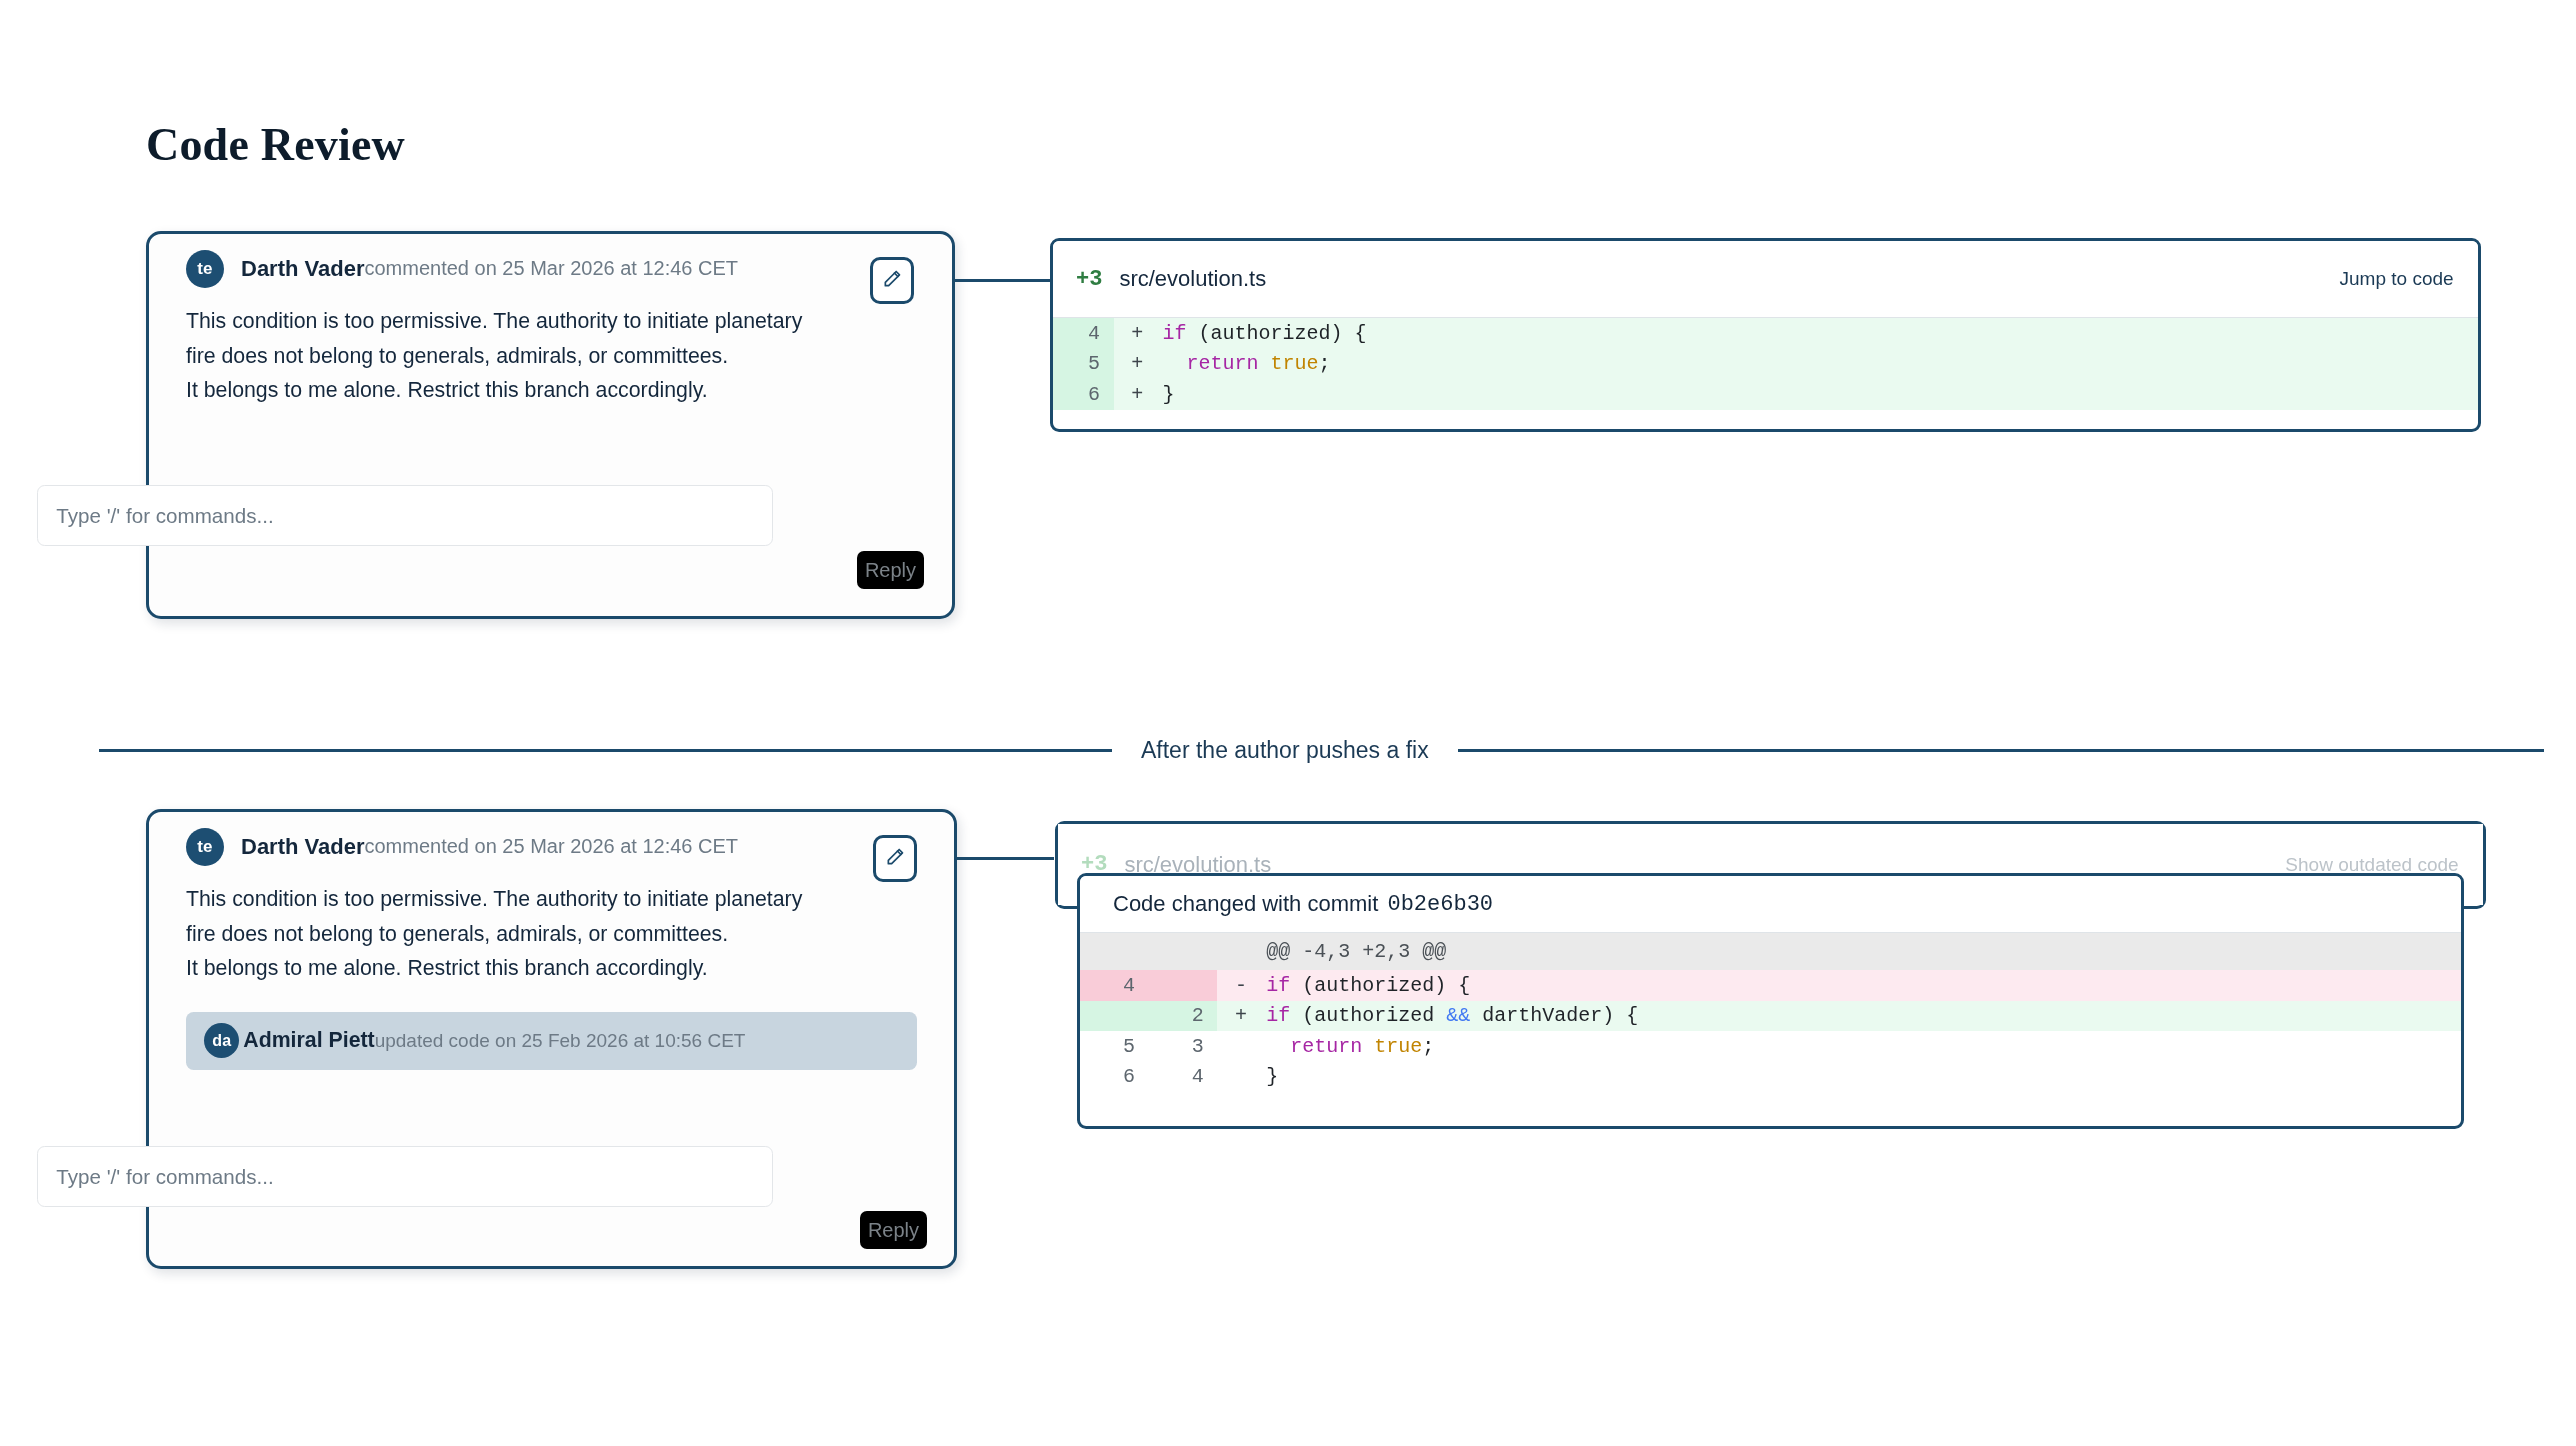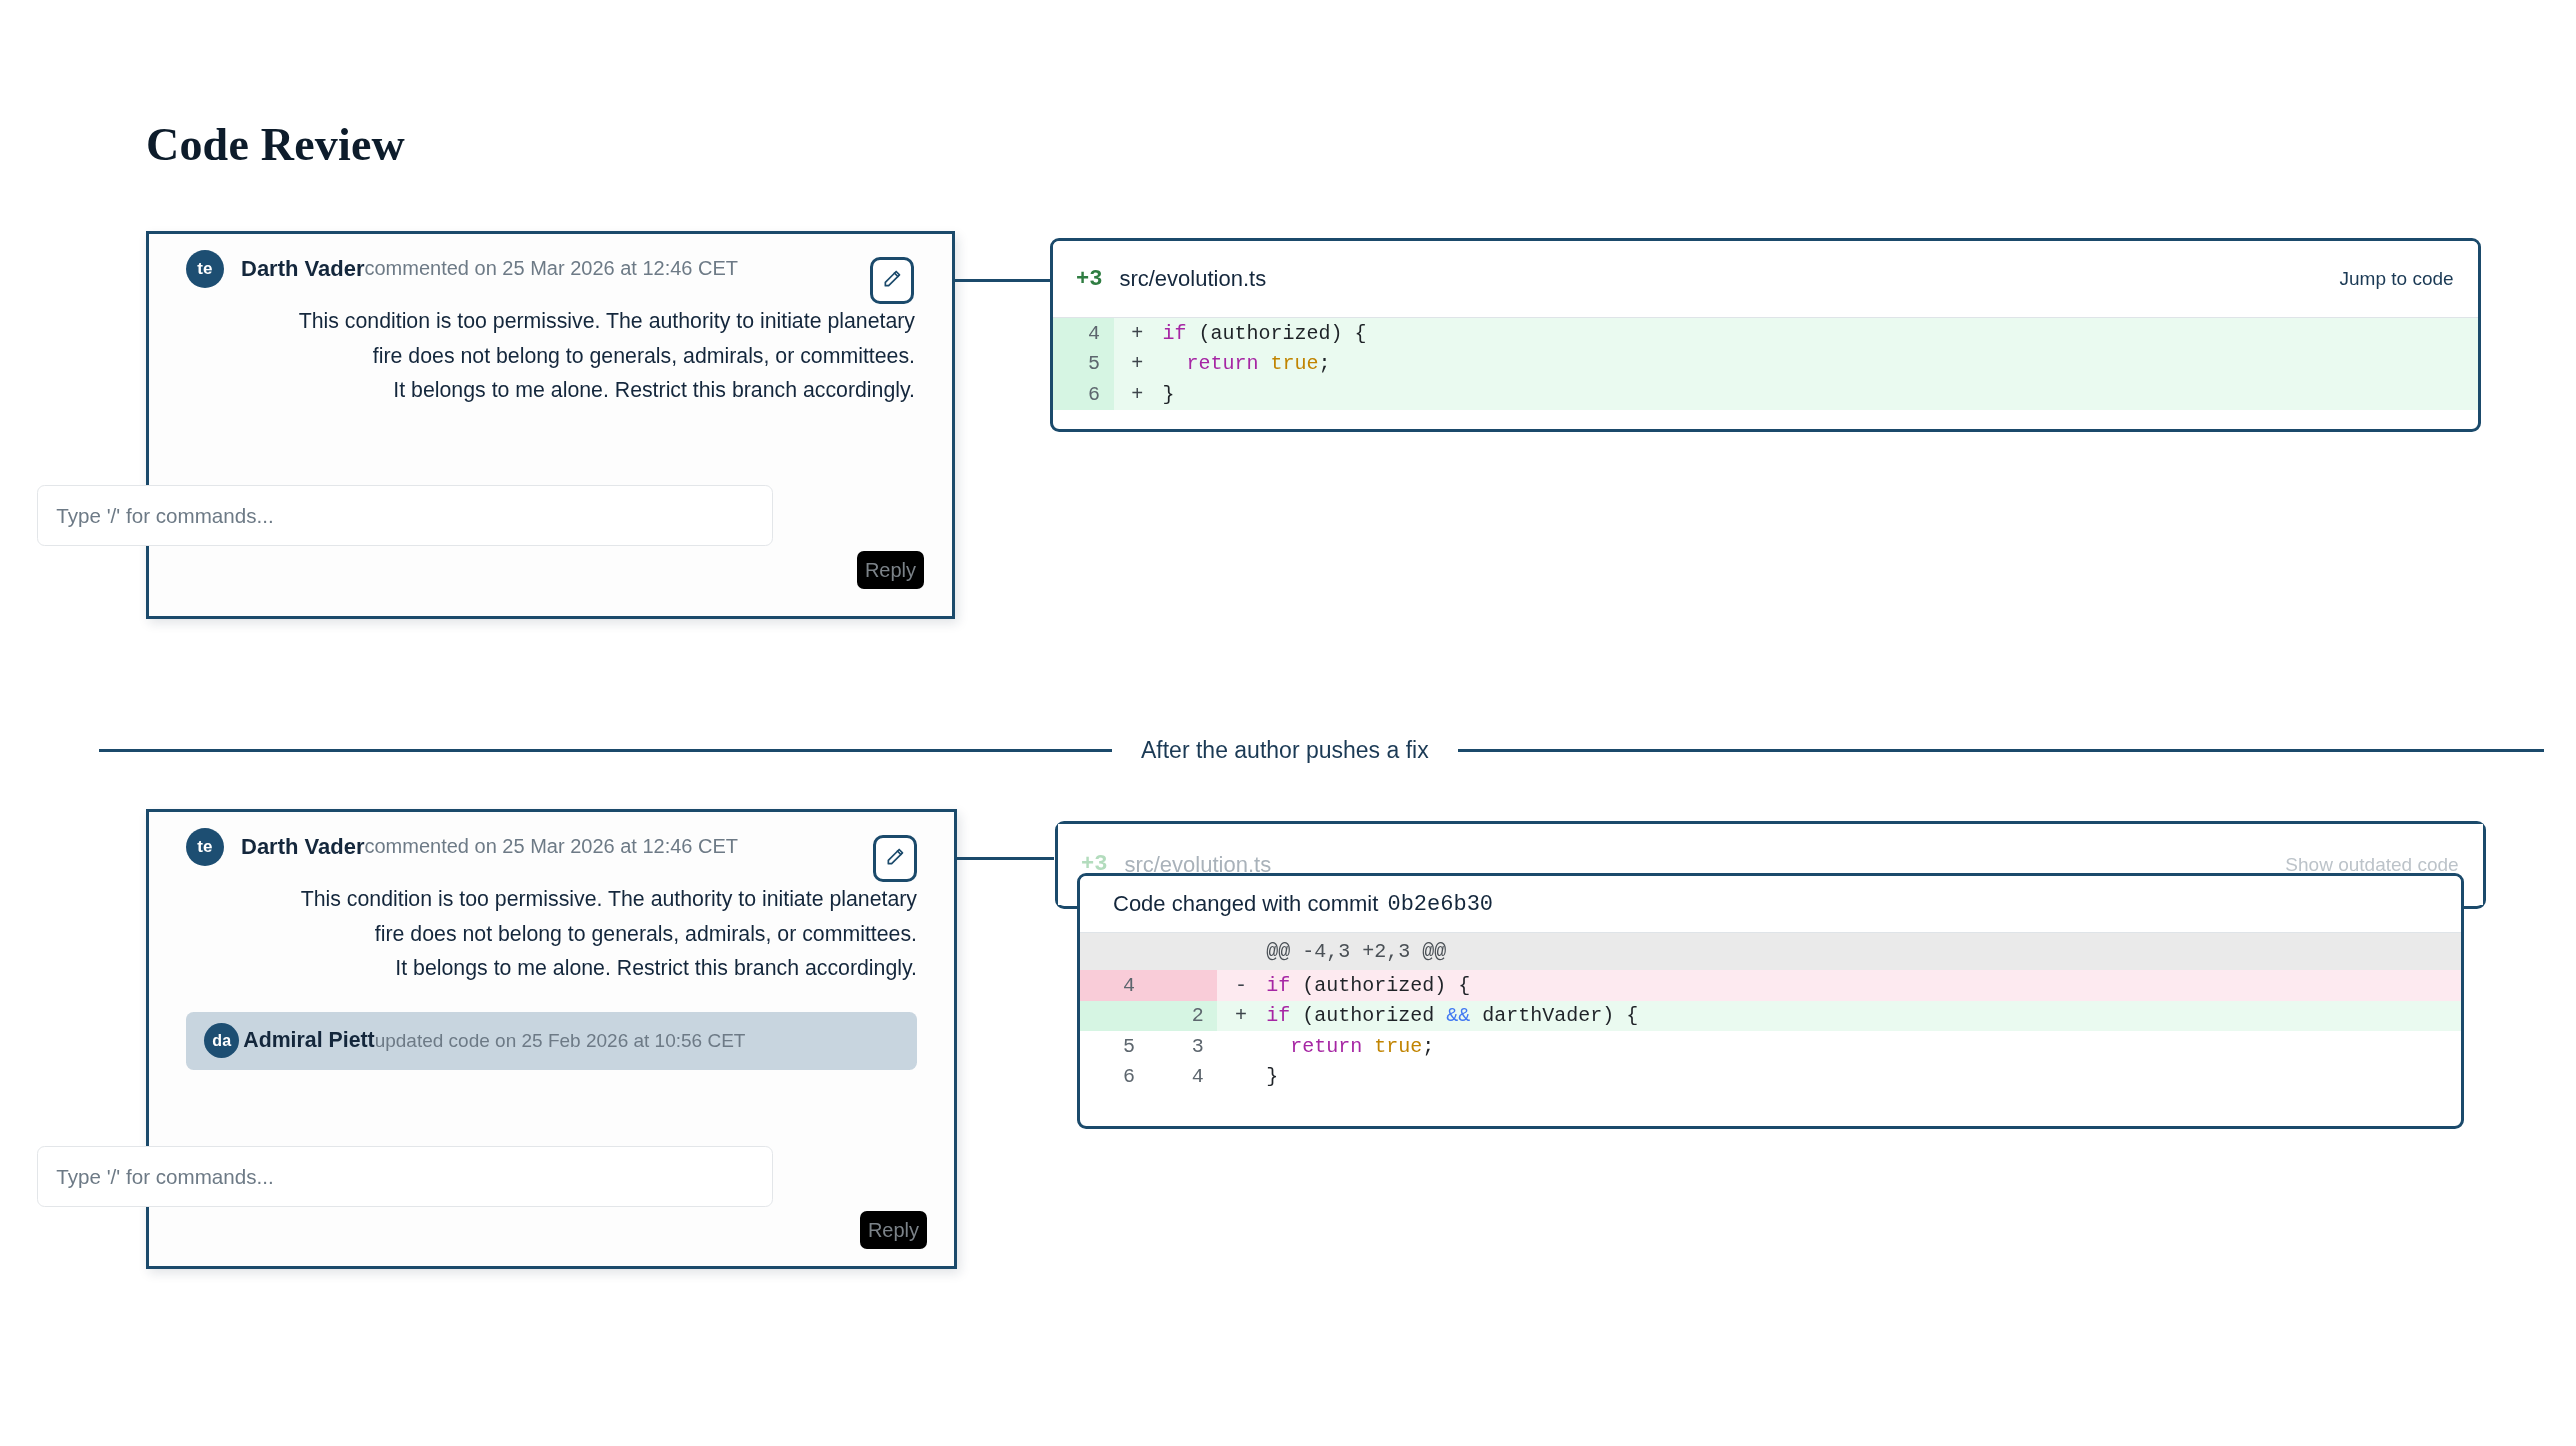--- a/index.html
+++ b/index.html
@@ -27,21 +27,21 @@
     letter-spacing: 0.2px;
     color: #0d1c2b;
     white-space: nowrap;
   }
 
   
   .comment-card {
     position: absolute;
     background: #fdfdfd;
     border: 3px solid #1b4a6b;
-    border-radius: 0;
+    border-radius: 15px;
     box-shadow: 3px 4.6px 10.7px rgba(20,40,60,0.13);
     box-sizing: border-box;
   }
   #comment-card-1 { left: 146px; top: 231px; width: 809px; height: 388px; }
   #comment-card-2 { left: 146px; top: 809px; width: 811px; height: 460px; }
 
   .comment-head {
     position: relative;
     display: flex;
     align-items: center;
@@ -90,21 +90,20 @@
     padding: 0;
   }
   #edit-btn-1 { left: 870px; top: 257px; }
   #edit-btn-2 { left: 873px; top: 835px; }
 
   .comment-body {
     padding: 27.4px 37px 0 37px;
     font-size: 21.3px;
     line-height: 1.62;
     color: #14273c;
-    text-align: right;
   }
   .comment-body div { white-space: nowrap; }
 
   .update-banner {
     margin: 26px 37px 0 37px;
     background: #c8d5df;
     border-radius: 7.6px;
     height: 58px;
     display: flex;
     align-items: center;

